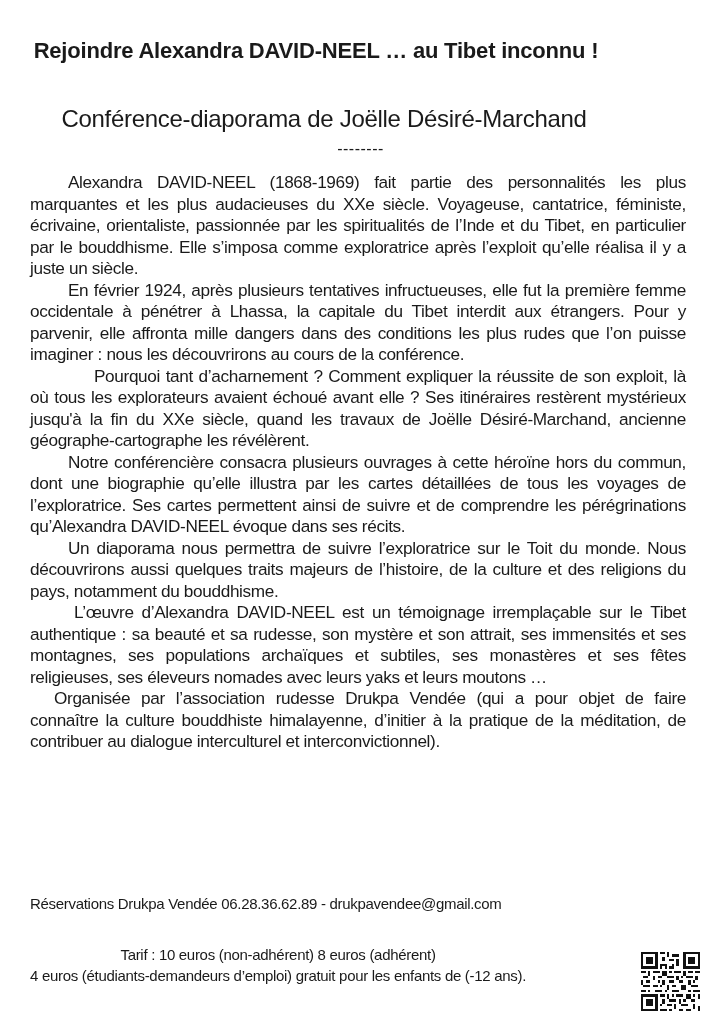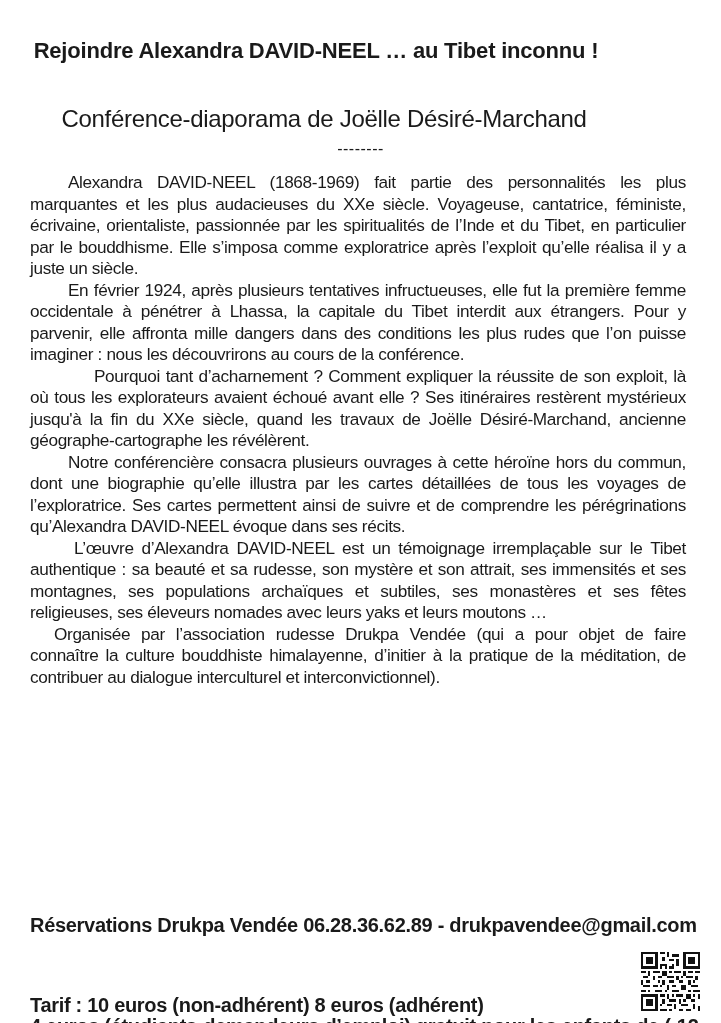--- a/index.html
+++ b/index.html
@@ -9,37 +9,38 @@
            font-family:"Liberation Sans", sans-serif; font-weight:bold; font-size:22px; letter-spacing:-0.2px; }
   .subtitle { position:absolute; left:0; width:648px; top:105px; text-align:center;
               font-size:24px; font-weight:normal; letter-spacing:-0.3px; }
   .divider { position:absolute; left:0; width:721px; top:140px; text-align:center; font-size:16px; letter-spacing:0.5px; }
   .body { position:absolute; left:30px; width:656px; top:172px; font-size:17.2px; line-height:21.5px;
           text-align:justify; letter-spacing:-0.35px; word-spacing:0px; }
   .body p { margin:0; text-indent:38px; }
   .body p.i2 { text-indent:64px; }
   .body p.i3 { text-indent:44px; }
   .body p.i4 { text-indent:24px; }
-  .footer { position:absolute; left:30px; font-weight:bold; font-size:20px; letter-spacing:-0.3px; line-height:21px;margin-top:22px; }
+  .footer { position:absolute; left:30px; font-weight:normal; font-size:15px; letter-spacing:-0.3px; line-height:21px; }
   .res { top:893px; }
-  .tarif { top:973px; }
+  .tarif { top:944px;text-align:center; }
   .qr { position:absolute; left:641px; top:952px; width:59px; height:59px; }
 </style>
 </head>
 <body>
 
 <div class="title">Rejoindre Alexandra DAVID-NEEL … au Tibet inconnu !</div>
 <div class="subtitle">Conférence-diaporama de Joëlle Désiré-Marchand</div>
 <div class="divider">--------</div>
 
 <div class="body">
   <p>Alexandra DAVID-NEEL (1868-1969) fait partie des personnalités les plus marquantes et les plus audacieuses du XXe siècle. Voyageuse, cantatrice, féministe, écrivaine, orientaliste, passionnée par les spiritualités de l’Inde et du Tibet, en particulier par le bouddhisme. Elle s’imposa comme exploratrice après l’exploit qu’elle réalisa il y a juste un siècle.</p>
   <p>En février 1924, après plusieurs tentatives infructueuses, elle fut la première femme occidentale à pénétrer à Lhassa, la capitale du Tibet interdit aux étrangers. Pour y parvenir, elle affronta mille dangers dans des conditions les plus rudes que l’on puisse imaginer : nous les découvrirons au cours de la conférence.</p>
   <p class="i2">Pourquoi tant d’acharnement ? Comment expliquer la réussite de son exploit, là où tous les explorateurs avaient échoué avant elle ? Ses itinéraires restèrent mystérieux jusqu'à la fin du XXe siècle, quand les travaux de Joëlle Désiré-Marchand, ancienne géographe-cartographe les révélèrent.</p>
   <p>Notre conférencière consacra plusieurs ouvrages à cette héroïne hors du commun, dont une biographie qu’elle illustra par les cartes détaillées de tous les voyages de l’exploratrice. Ses cartes permettent ainsi de suivre et de comprendre les pérégrinations qu’Alexandra DAVID-NEEL évoque dans ses récits.</p>
+  <p>Un diaporama nous permettra de suivre l’exploratrice sur le Toit du monde. Nous découvrirons aussi quelques traits majeurs de l’histoire, de la culture et des religions du pays, notamment du bouddhisme.</p>
   <p class="i3">L’œuvre d’Alexandra DAVID-NEEL est un témoignage irremplaçable sur le Tibet authentique : sa beauté et sa rudesse, son mystère et son attrait, ses immensités et ses montagnes, ses populations archaïques et subtiles, ses monastères et ses fêtes religieuses, ses éleveurs nomades avec leurs yaks et leurs moutons …</p>
   <p class="i4">Organisée par l’association rudesse Drukpa Vendée (qui a pour objet de faire connaître la culture bouddhiste himalayenne, d’initier à la pratique de la méditation, de contribuer au dialogue interculturel et interconvictionnel).</p>
 </div>
 
 <div class="footer res">Réservations Drukpa Vendée 06.28.36.62.89 - drukpavendee@gmail.com</div>
 <div class="footer tarif">
   <div>Tarif : 10 euros (non-adhérent) 8 euros (adhérent)</div>
   <div>4 euros (étudiants-demandeurs d’emploi) gratuit pour les enfants de (-12 ans).</div>
 </div>
 

